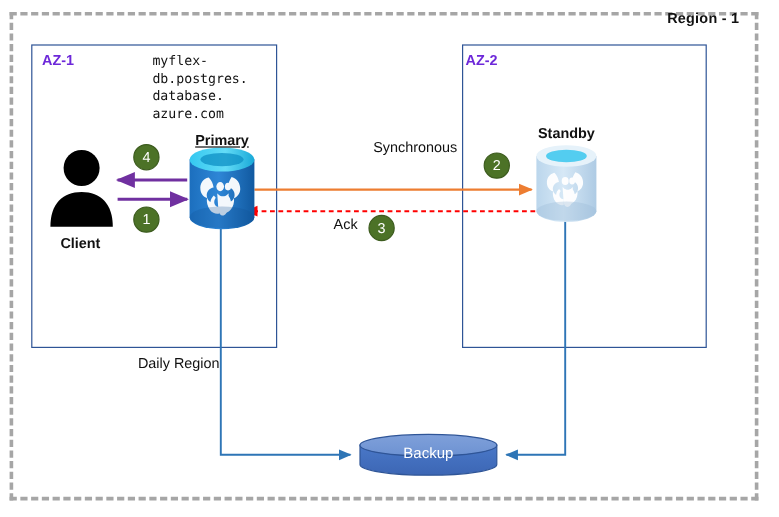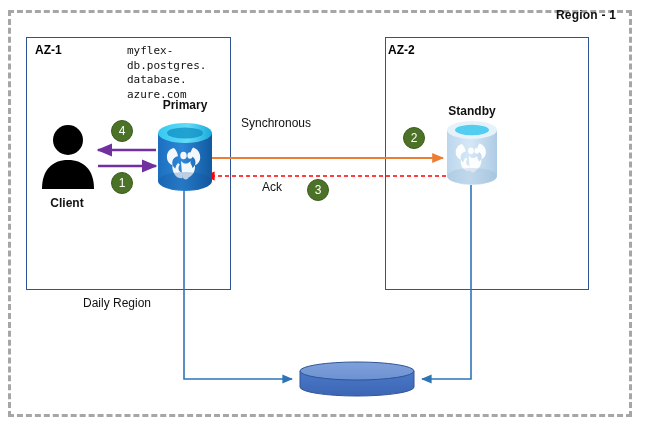--- a/index.html
+++ b/index.html
@@ -32,21 +32,21 @@
   .az-box{
     position:absolute;
     border:1px solid #2e5496;
     box-sizing:border-box;
     background:#ffffff;
   }
   #az1-box{left:26px;top:37px;width:205px;height:253px;}
   #az2-box{left:385px;top:37px;width:204px;height:253px;}
   .az-label{
     position:absolute;
-    font-size:12px;font-weight:bold;color:#000000;
+    font-size:12px;font-weight:bold;color:#6d28d9;
     white-space:nowrap;
   }
   #az1-label{left:35px;top:43px;}
   #az2-label{left:388px;top:43px;}
 
   
   .hostname{
     position:absolute;
     left:127px;top:44px;
     font-family:"DejaVu Sans Mono","Liberation Mono",monospace;
@@ -54,21 +54,21 @@
     color:#111;
     white-space:pre;
   }
 
   
   .node-title{
     position:absolute;
     font-size:12px;font-weight:bold;color:#111;
     text-align:center;white-space:nowrap;
   }
-  #primary-title{left:155px;top:98px;width:60px;}
+  #primary-title{left:155px;top:110px;width:60px;text-decoration:underline;}
   #standby-title{left:437px;top:104px;width:70px;}
   #client-title{left:40px;top:196px;width:54px;text-align:center;}
 
   .backup-label{
     position:absolute;
     left:299px;top:371px;width:116px;
     text-align:center;
     font-size:12.5px;color:#ffffff;
     white-space:nowrap;
     pointer-events:none;
@@ -87,21 +87,21 @@
   }
   #badge-4{left:111px;top:120px;}
   #badge-1{left:111px;top:172px;}
   #badge-2{left:403px;top:127px;}
   #badge-3{left:307px;top:179px;}
 
   
   .conn-label{
     position:absolute;
     font-size:12px;color:#111;
-    white-space:nowrap;text-align:left;
+    white-space:nowrap;text-align:right;
   }
   #repl-label{left:241px;top:115px;width:140px;line-height:16px;}
   #ack-label{left:262px;top:180px;width:36px;}
   #daily-label{left:83px;top:296px;width:100px;}
   #logs-label{left:477px;top:296px;width:100px;text-align:left;}
 
   
   #wires{position:absolute;left:0;top:0;width:649px;height:431px;pointer-events:none;}
 </style>
 </head>
@@ -240,20 +240,21 @@
 
     <g>
       <path d="M300,371 L300,387 A57,9 0 0 0 414,387 L414,371 Z" fill="url(#bkBody)" stroke="#2F5597" stroke-width="1"></path>
       <ellipse cx="357" cy="371" rx="57" ry="9" fill="url(#bkTop)" stroke="#2F5597" stroke-width="1"></ellipse>
     </g>
   </svg>
 
   <div class="node-title" id="primary-title">Primary</div>
   <div class="node-title" id="standby-title">Standby</div>
   <div class="node-title" id="client-title">Client</div>
+  <div class="backup-label">Backup</div>
 
   <div class="conn-label" id="repl-label">
     <div>Synchronous</div>
   </div>
   <div class="conn-label" id="ack-label">Ack</div>
   <div class="conn-label" id="daily-label">Daily Region</div>
 
   <div class="badge" id="badge-4">4</div>
   <div class="badge" id="badge-1">1</div>
   <div class="badge" id="badge-2">2</div>

